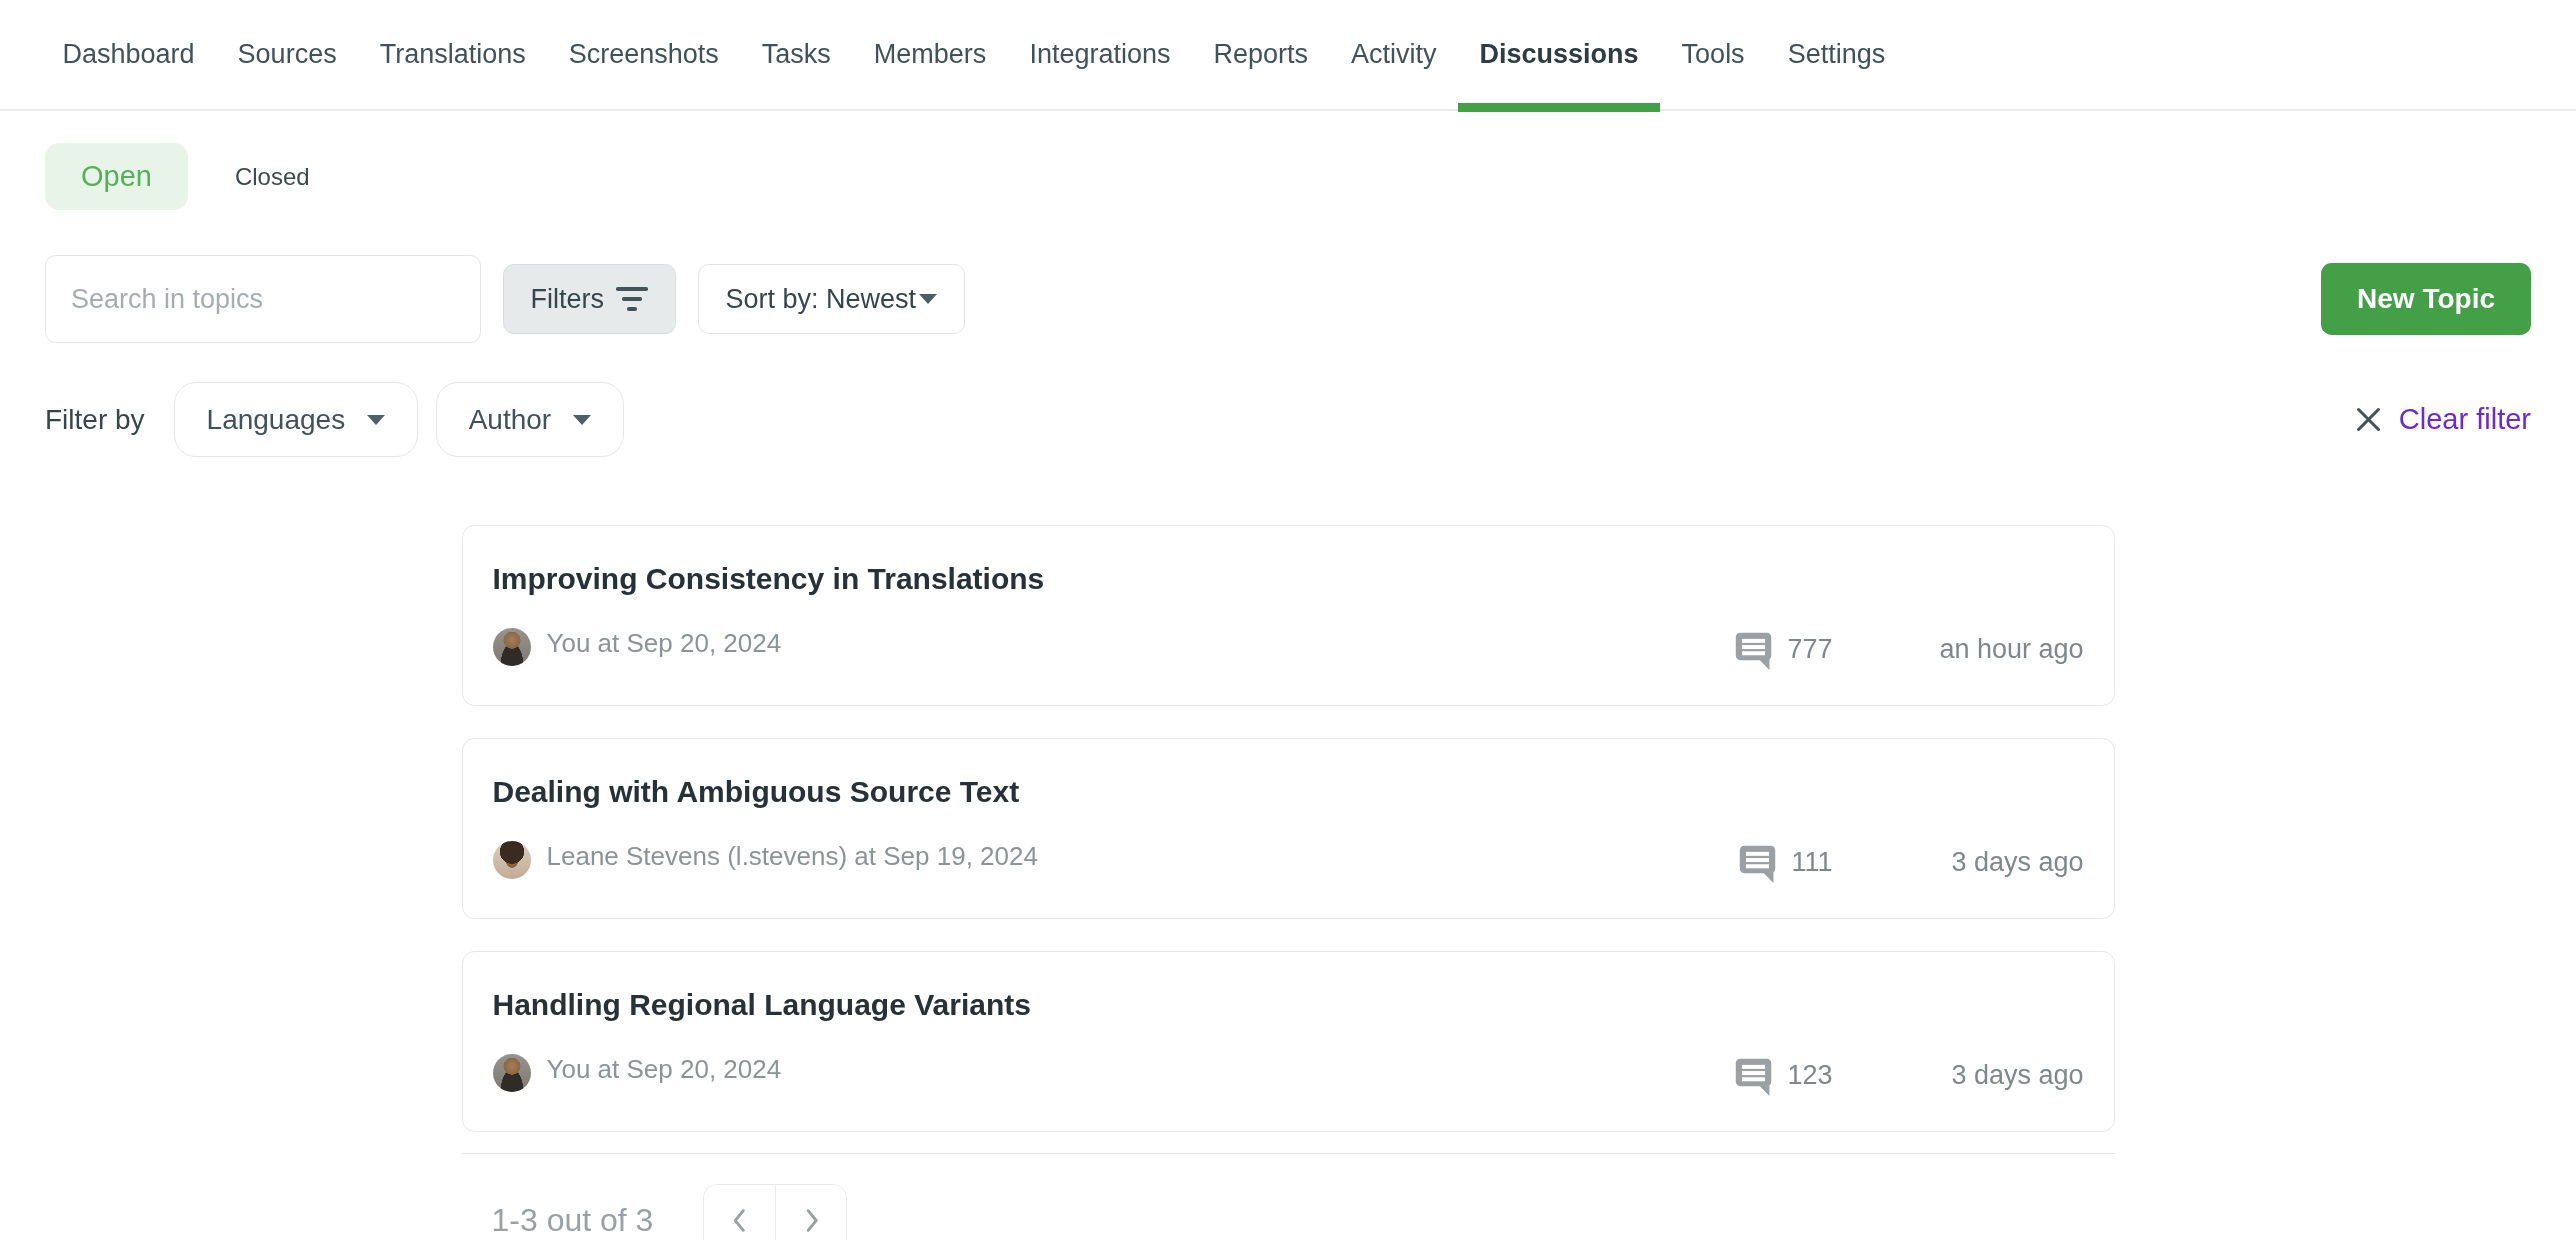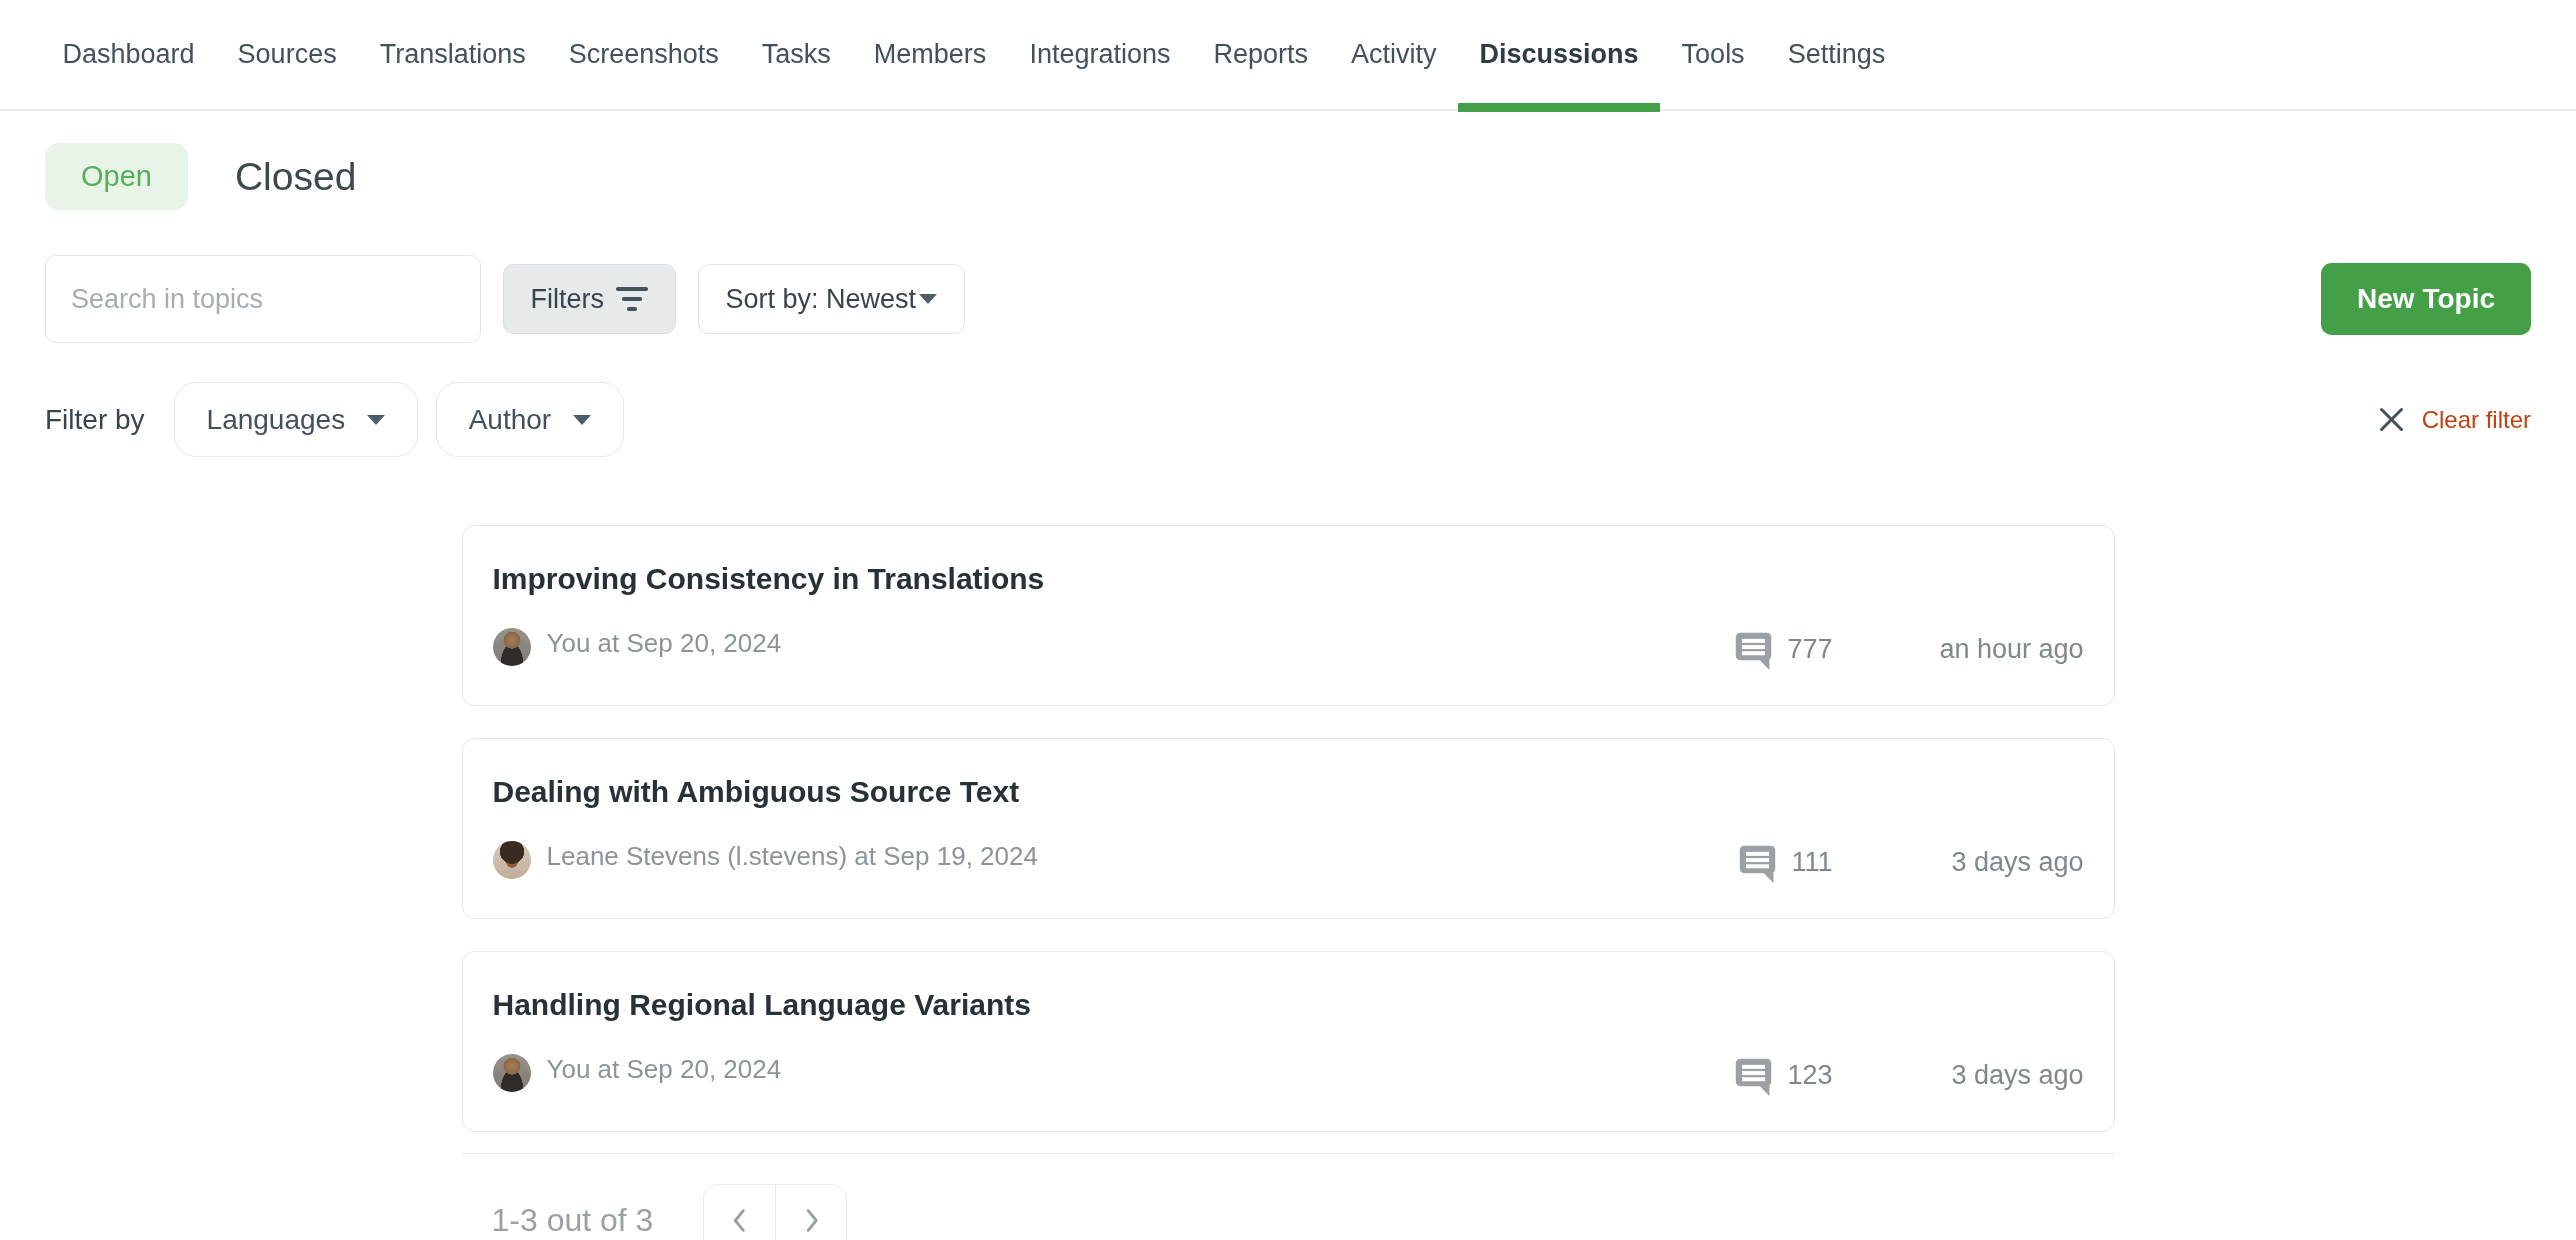--- a/index.html
+++ b/index.html
@@ -12,21 +12,21 @@
   .nav-item { display:flex; align-items:center; padding:0 21.5px; font-size:27px;
               color:#42525a; position:relative; cursor:pointer; white-space:nowrap; }
   .nav-item.active { font-weight:700; color:#2e3d44; }
   .nav-item.active::after { content:""; position:absolute; left:0; right:0; bottom:-2.7px;
                             height:9px; background:#43a047; }
 
   
   .tabs-row { display:flex; align-items:center; gap:47px; margin:32px 45px 0; }
   .tab-pill { font-size:29px; font-weight:500; padding:17px 36px; border-radius:14.3px; cursor:pointer; }
   .tab-pill.active { background:#e8f4e8; color:#55b159; }
-  .tab-plain { font-size:39px; font-weight:500; color:#3c4a50; cursor:pointer; }
+  .tab-plain { font-size:24px; font-weight:500; color:#3c4a50; cursor:pointer; }
 
   
   .toolbar { display:flex; align-items:center; margin:45px 45px 0; gap:21.5px; }
   .search-box { width:436px; height:88px; border:1.8px solid #e2e5e5; border-radius:10.7px;
                 font-size:27px; color:#3c4a50; padding:0 25px; outline:none;
                 font-family:"Liberation Sans", sans-serif; }
   .search-box::placeholder { color:#a6adb0; }
   .btn-filters { display:flex; align-items:center; gap:12px; height:70px; padding:0 27px;
                  background:#e7eaea; border:1.8px solid #d9dddd; border-radius:10.7px;
                  font-size:27px; color:#37454c; cursor:pointer; }
@@ -44,21 +44,21 @@
                    border:none; border-radius:10.7px; color:#fff; font-size:28px;
                    font-weight:700; cursor:pointer; font-family:"Liberation Sans", sans-serif; }
 
   
   .filter-row { display:flex; align-items:center; margin:39px 45px 0; }
   .filter-row-label { font-size:28px; color:#37454c; margin-right:29px; }
   .btn-dropdown { display:flex; align-items:center; gap:21.5px; height:75px; padding:0 32px;
                   background:#fff; border:1.8px solid #e5e8e8; border-radius:22px;
                   font-size:28px; color:#42525a; cursor:pointer; margin-right:18px; }
   .clear-filter { margin-left:auto; display:flex; align-items:center; gap:16px;
-                  font-size:24px; color:#c2410c; cursor:pointer; }
+                  font-size:29px; color:#6d28d9; cursor:pointer; }
   .x-icon { width:29px; height:29px; }
   .x-icon line { stroke:#42525a; stroke-width:3.4; stroke-linecap:round; }
 
   
   .content-col { width:1653px; margin:68px auto 0; }
   .topic-card { background:#fff; border:1.8px solid #e5e8e8; border-radius:12.5px;
                 padding:36px 30px 34px; margin-bottom:32px; cursor:pointer; }
   .topic-title { font-size:30px; font-weight:600; color:#263238; }
   .topic-meta-row { display:flex; align-items:flex-start; margin-top:32px; }
   .avatar { width:38px; height:38px; border-radius:50%; margin-right:16px; flex:none; }

